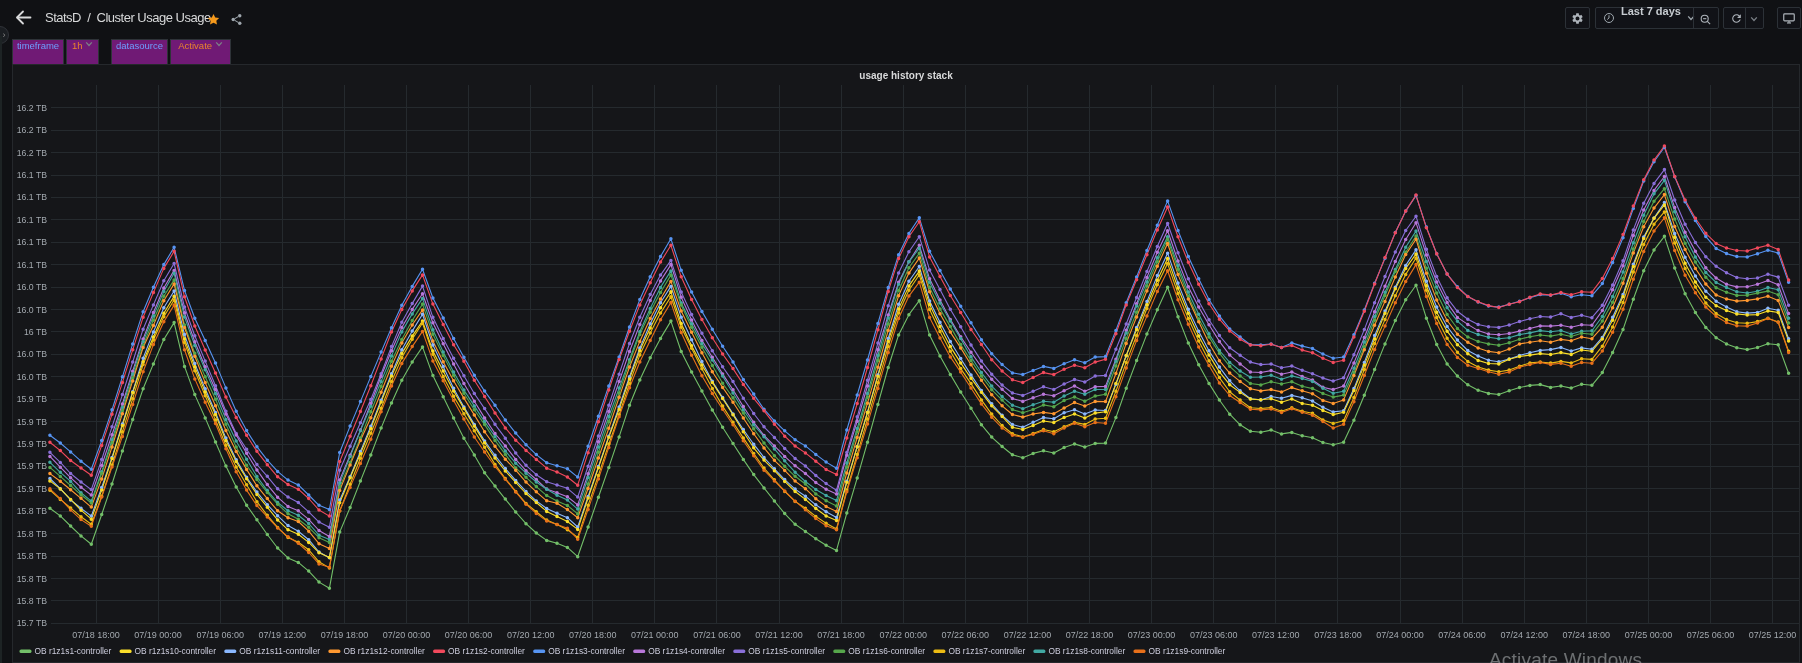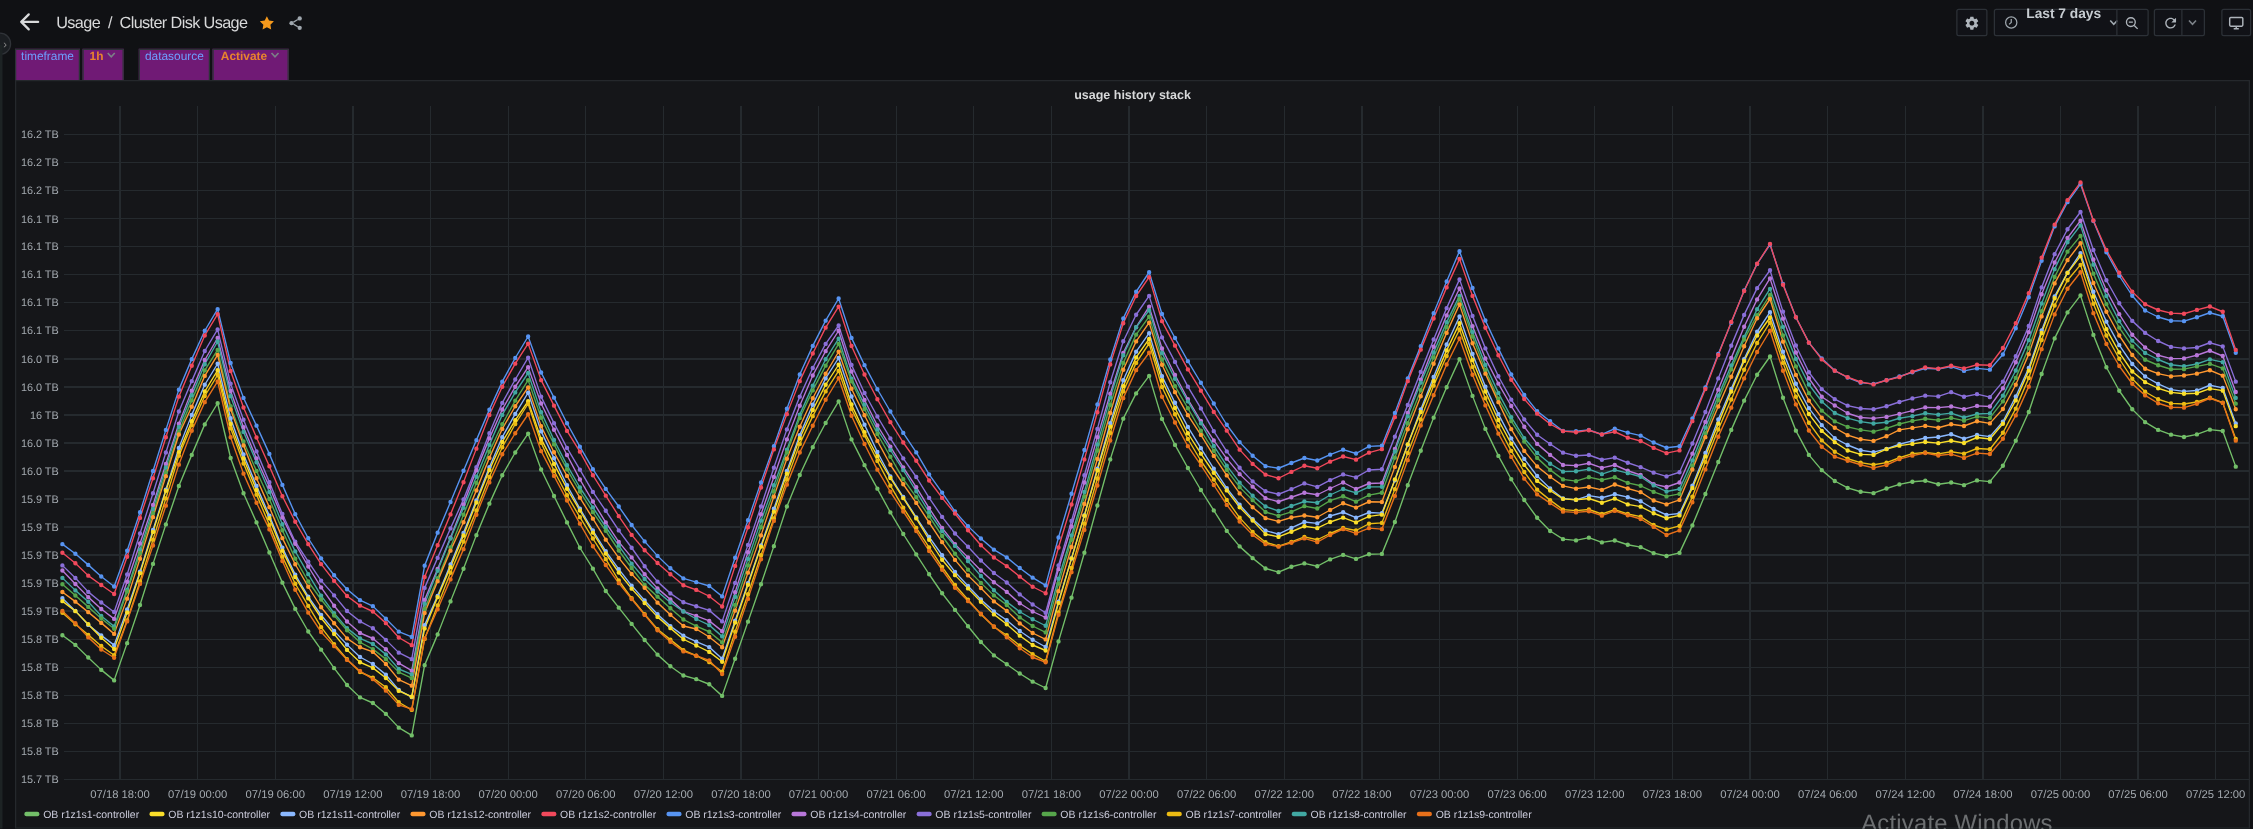--- a/index.html
+++ b/index.html
@@ -5,33 +5,33 @@
 .nav{position:absolute;left:0;top:0;width:100%;height:35px}
 .backbtn{position:absolute;left:14px;top:8px}
 .title{position:absolute;left:45px;top:10px;font-size:13px;letter-spacing:-0.5px;color:#d8d9da;white-space:pre}
 .star{position:absolute;left:207px;top:12px}
 .share{position:absolute;left:230px;top:12px}
 .tbtn{position:absolute;top:7px;height:22px;border:1px solid #2c3137;border-radius:2px;background:#111217;display:flex;align-items:center;justify-content:center}
 .tpick{justify-content:flex-start;padding-left:7px}
 .tptext{font-size:11px;color:#c7ccd1;font-weight:600;margin:0 6px 14px 6px}
 .vlab{position:absolute;top:39px;height:34px;border:1px solid #2e3338;background:#701a75;display:flex;align-items:flex-start;justify-content:center;font-size:9.5px}
 .vlab span{color:#6e9fff}
-.vval span{color:#e9842d;font-weight:700}
+.vval span{color:#e9842d;font-weight:400}
 .drawer{position:absolute;left:-9px;top:26px;width:18px;height:18px;border-radius:50%;background:#1b1e22;border:1px solid #303338;color:#888;font-size:9px;line-height:16px;text-align:center;text-indent:8px}
 .panel{position:absolute;left:12px;top:64px;width:1788px;height:599px;background:#151619;border:1px solid #25282c}
 .wm{position:absolute;left:1489px;top:649px;font-size:19px;color:rgba(195,200,202,0.5);letter-spacing:0.2px}
 </style></head><body>
 <div class="nav">
  <span class="backbtn"><svg width="19" height="19" viewBox="0 0 19 19">
         <g stroke="#d8d9da" stroke-width="1.8" fill="none" stroke-linecap="round" stroke-linejoin="round">
           <path d="M16.5 9.5 H3.5"></path>
           <path d="M9 3.5 L3 9.5 L9 15.5"></path>
         </g>
       </svg></span>
- <span class="title">Usage  /  Cluster Disk Usage</span>
+ <span class="title">StatsD  /  Cluster Usage Usage</span>
  <span class="star"><svg width="13" height="13" viewBox="0 0 24 24">
         <path fill="#F5991C" d="M12 1.8l3.2 6.5 7.2 1-5.2 5 1.2 7.1L12 18l-6.4 3.4 1.2-7.1-5.2-5 7.2-1z"></path>
       </svg></span>
  <span class="share"><svg width="13" height="13" viewBox="0 0 24 24">
         <g fill="#9fa7ae">
           <circle cx="18" cy="5" r="3.2"></circle>
           <circle cx="6" cy="12" r="3.2"></circle>
           <circle cx="18" cy="19" r="3.2"></circle>
         </g>
         <g stroke="#9fa7ae" stroke-width="2">

